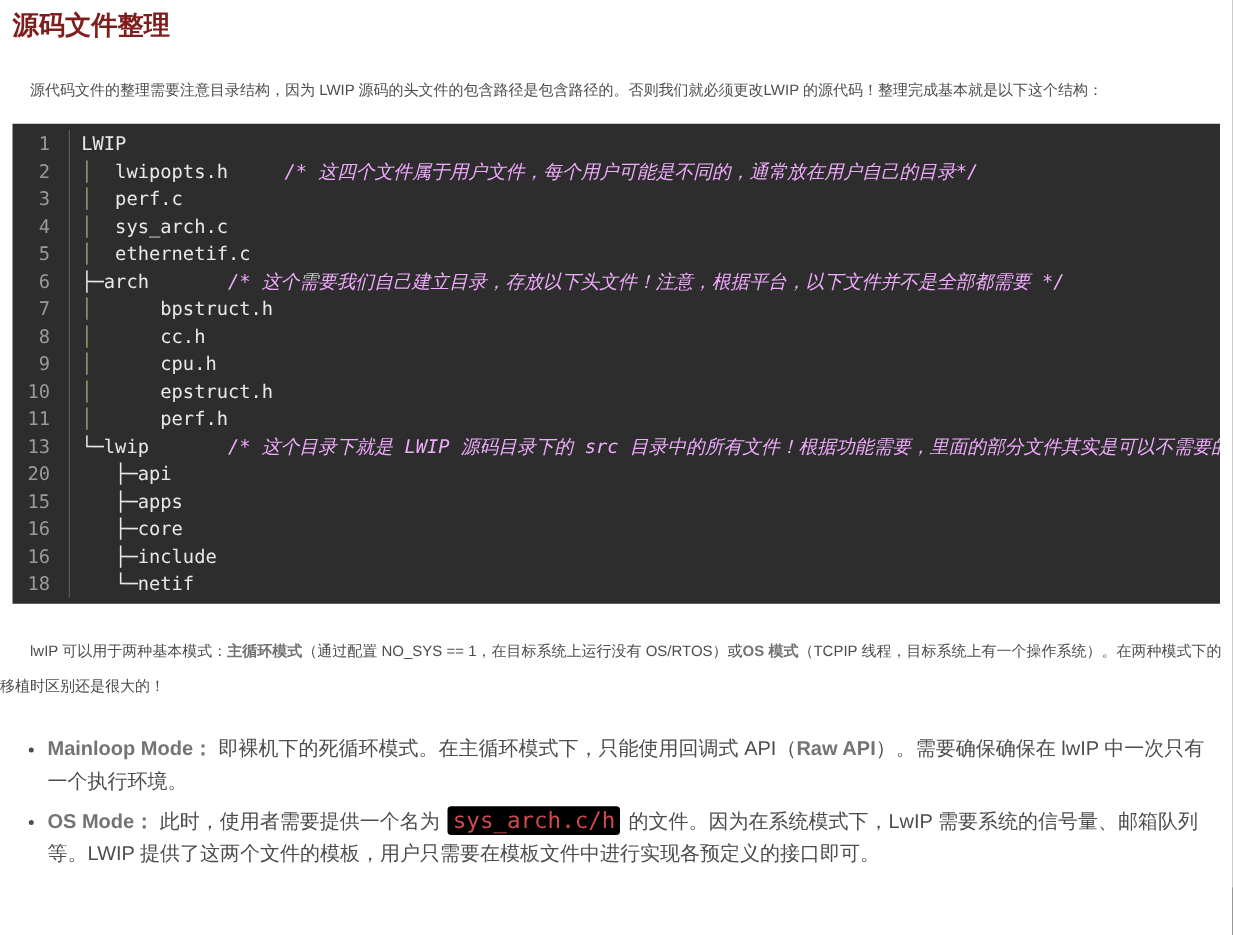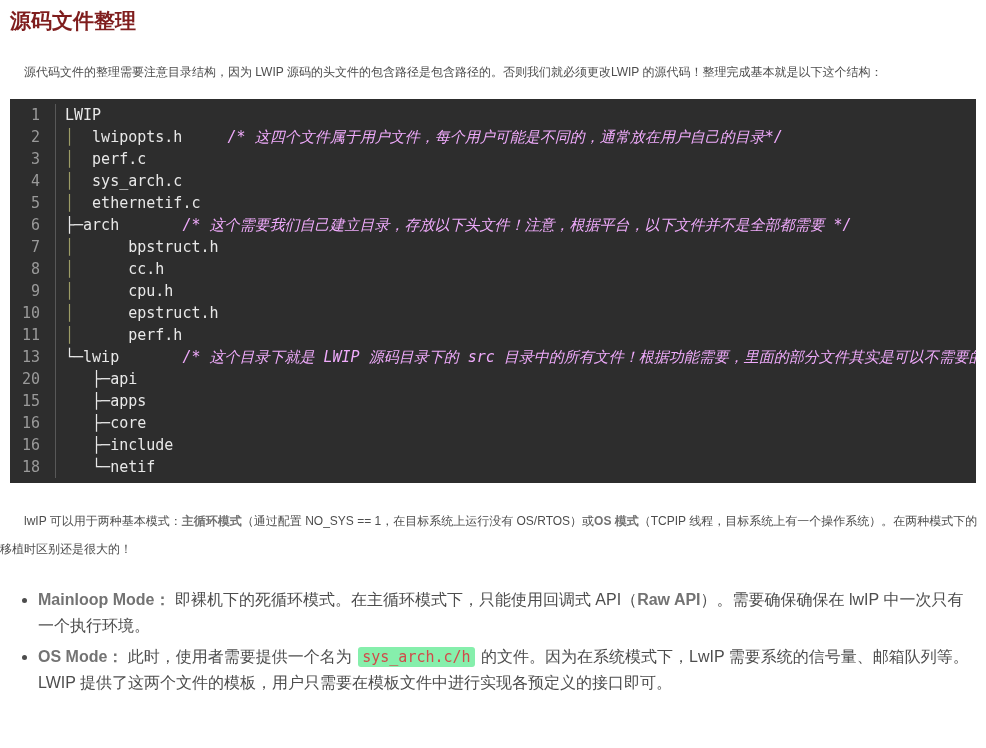--- a/index.html
+++ b/index.html
@@ -7,21 +7,21 @@
   .article{padding:8px 0 8px;color:#4d4d4d;}
   .title{font-size:21px;line-height:26px;font-weight:700;color:#7f1d1d;margin:0 10px;}
   .para{font-size:12px;line-height:28px;margin:24px 8px 0 0;text-indent:2em;}
   .codeblock{margin:13px 10px 18px;background:#2d2d2d;padding:5px 0;overflow:hidden;}
   .code-row{display:flex;line-height:22px;font-family:"DejaVu Sans Mono",monospace;font-size:15px;}
   .ln{flex:0 0 30px;width:30px;text-align:right;padding-right:15px;color:#9a9a9a;border-right:1px solid #585858;user-select:none;}
   .cl{padding-left:9px;white-space:pre;color:#e8e8e8;}
   .pipe{color:#9c9c66;}
   .cmt{color:#f0abfc;font-style:italic;}
   .b{font-weight:700;color:#737373;}
-  .ic{font-family:"DejaVu Sans Mono",monospace;font-size:15px;color:#d14a4a;background:#86efac;padding:1px 4px;border-radius:3px;margin:0 2px;}
+  .ic{font-family:"DejaVu Sans Mono",monospace;font-size:18px;color:#d14a4a;background:#000000;padding:1px 4px;border-radius:3px;margin:0 2px;}
   ul.modes{margin:24px 8px 0 0;padding-left:38px;font-size:16px;line-height:26px;color:#4d4d4d;}
   ul.modes li{margin-bottom:5px;}
 </style>
 </head>
 <body>
 
 <div class="article">
 
   <h1 class="title">源码文件整理</h1>
 

